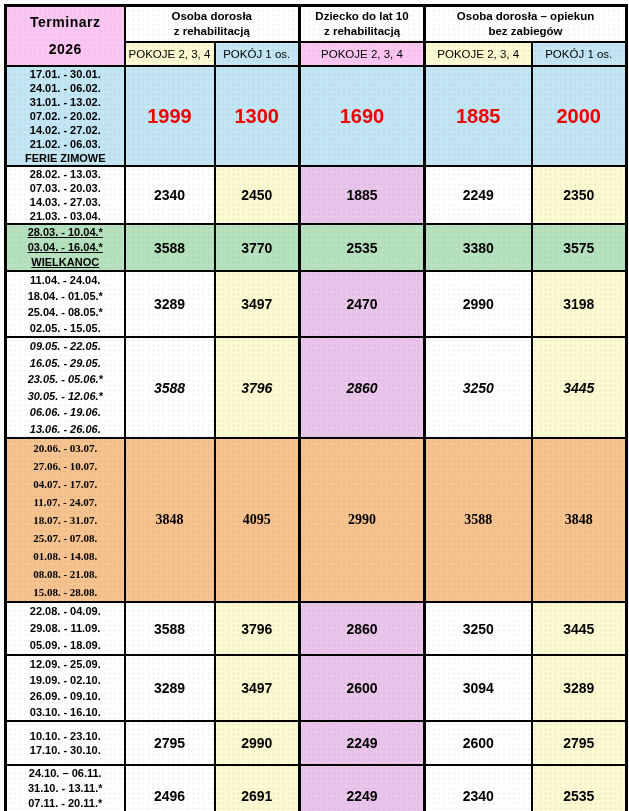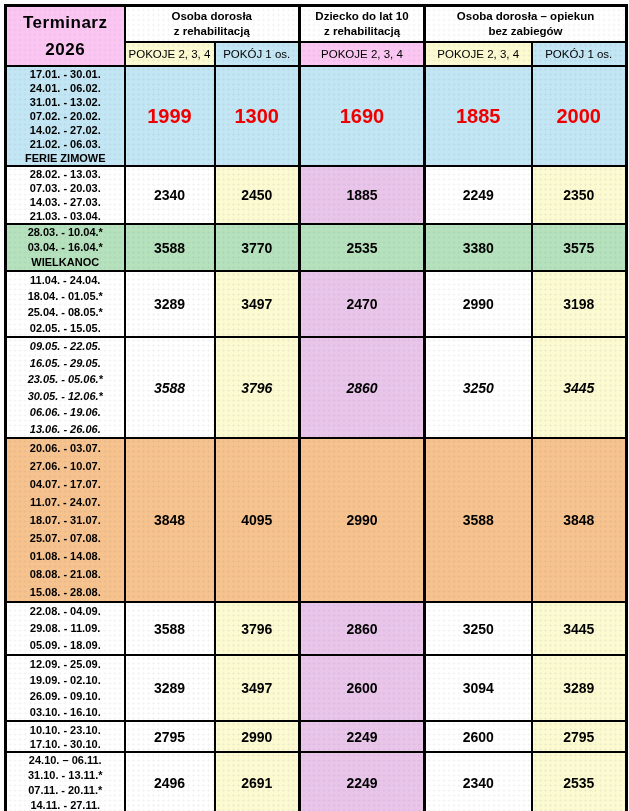--- a/index.html
+++ b/index.html
@@ -23,21 +23,21 @@
     padding: 0;
     
     background-image: radial-gradient(rgba(60,60,90,0.06) 1px, transparent 1.3px);
     background-size: 5px 5px;
   }
   .bl { border-left-width: 3px; }
 
   
   .title-cell {
     background-color: var(--pink, #fbc7f2);
-    font-size: 17px;
+    font-size: 14px;
     font-weight: 700;
     line-height: 27px;
     white-space: pre-line;
     letter-spacing: 0.5px;
   }
   .group {
     background-color: #fff;
     font-size: 11.5px;
     font-weight: 700;
     line-height: 15px;
@@ -70,32 +70,32 @@
   tr.t-normal td:nth-child(2),
   tr.t-normal td:nth-child(5) { background-color: #ffffff; }
   tr.t-normal td:nth-child(3),
   tr.t-normal td:nth-child(6) { background-color: var(--yellow, #fcfad0); }
   tr.t-normal td:nth-child(4) { background-color: var(--violet, #e9c5ea); }
 
   tr.t-winter td { background-color: var(--blue, #c3e6f4); }
   tr.t-winter .price { color: var(--red, #ef0000); font-size: 20px; }
 
   tr.t-green  td { background-color: var(--green, #b5e2bd); }
-  tr.t-orange td { background-color: var(--orange, #f6c28e); }
+  tr.t-orange td { background-color: var(--orange, #f6c28e); font-family: Liberation Serif, serif; }
 
   
   tr.r1  { height: 100px; margin-top: 12px; } tr.r1  .dates { line-height: 14px; }
   tr.r2  { height: 58px;  } tr.r2  .dates { line-height: 14px; }
-  tr.r3  { height: 47px;  } tr.r3  .dates { line-height: 15px; }
+  tr.r3  { height: 47px;  } tr.r3  .dates { line-height: 15px; text-decoration: underline; }
   tr.r4  { height: 66px;  } tr.r4  .dates { line-height: 16px; }
   tr.r5  { height: 101px; font-style: italic; } tr.r5  .dates { line-height: 16.5px; }
   tr.r6  { height: 163px; } tr.r6  .dates { line-height: 18px; }
   tr.r7  { height: 53px;  } tr.r7  .dates { line-height: 17px; }
   tr.r8  { height: 66px;  } tr.r8  .dates { line-height: 16px; }
-  tr.r9  { height: 31px;  } tr.r9  .dates { line-height: 14px; }
+  tr.r9  { height: 44px;  } tr.r9  .dates { line-height: 14px; }
   tr.r10 { height: 62px;  } tr.r10 .dates { line-height: 15px; }
 </style>
 </head>
 <body>
 
 <table class="price-table">
   <colgroup>
     <col style="width:119px">
     <col style="width:90px">
     <col style="width:85px">

